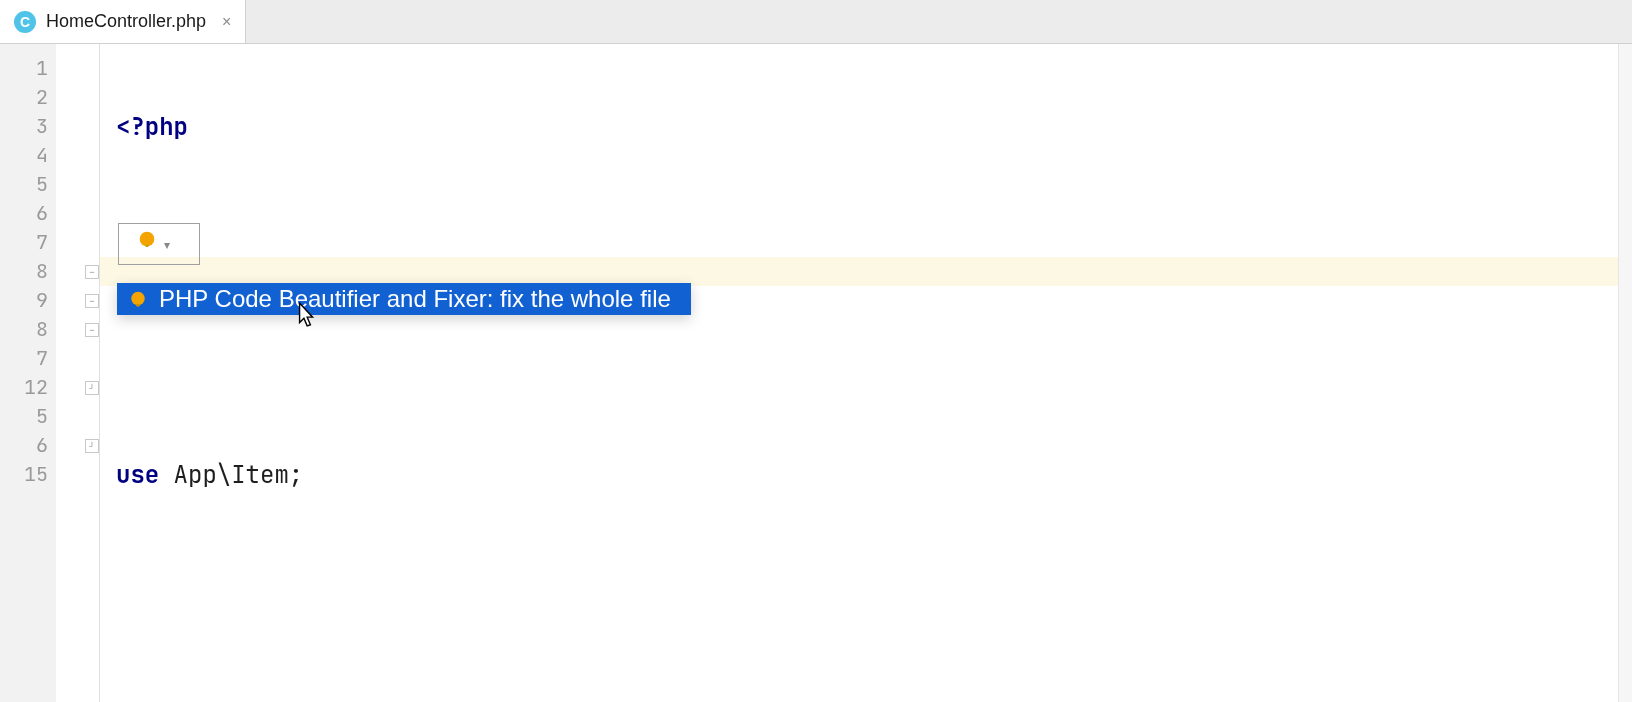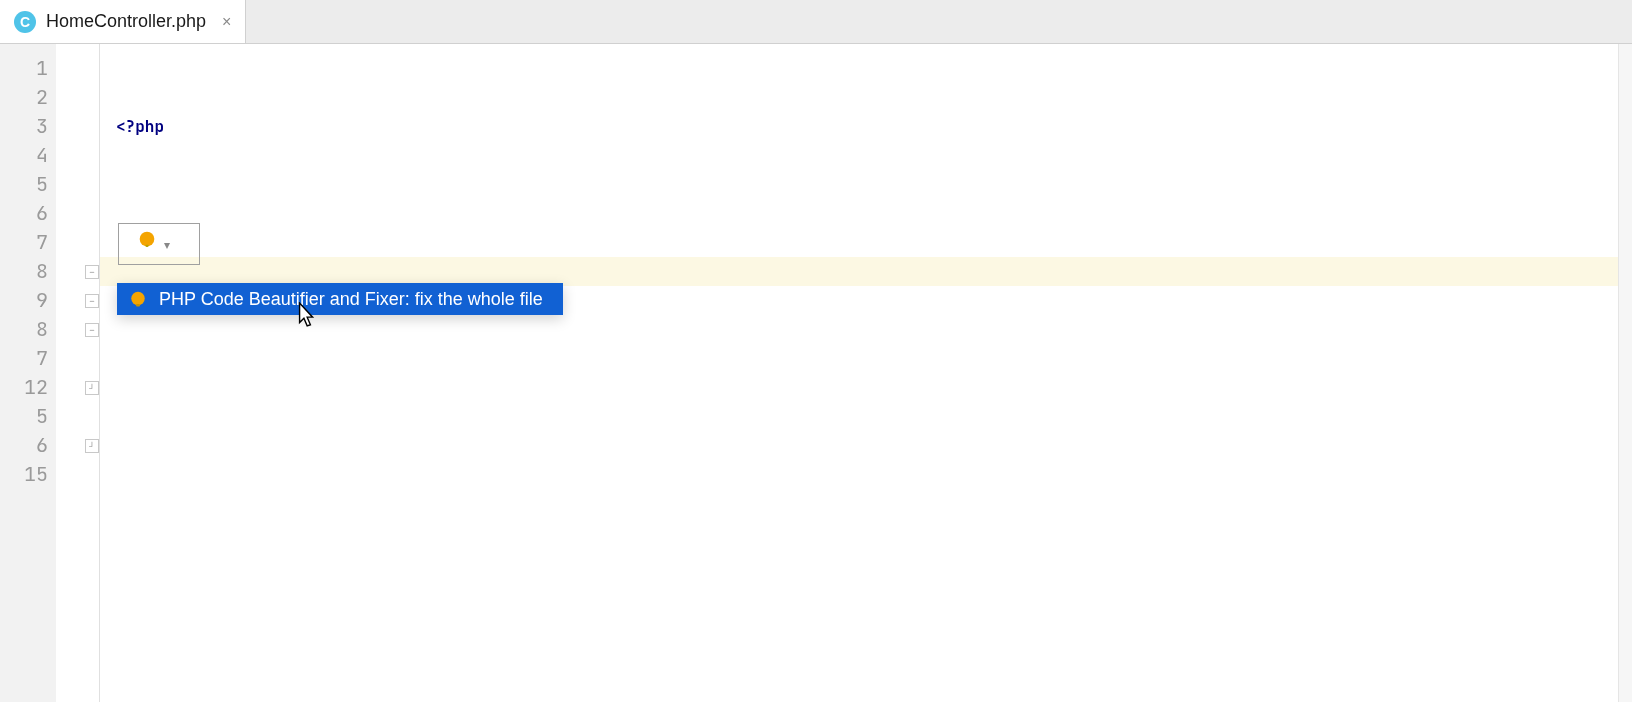--- a/index.html
+++ b/index.html
@@ -85,21 +85,21 @@
     display: flex;
     align-items: center;
     justify-content: center;
     font-size: 9px;
     color: #888;
   }
   .code-area {
     flex: 1;
     padding-top: 10px;
     font-family: "JetBrains Mono","Menlo","Consolas",monospace;
-    font-size: 16px;
+    font-size: 24px;
     line-height: 29px;
     white-space: pre;
     position: relative;
   }
   .code-area .line {
     height: 29px;
     padding-left: 16px;
     position: relative;
   }
   .hl-line {
@@ -142,21 +142,21 @@
     position: absolute;
     left: 117px;
     top: calc(10px + 29px*8 - 3px);
     background: #1161d3;
     color: #ffffff;
     padding: 2px 20px 2px 12px;
     display: flex;
     align-items: center;
     gap: 12px;
     font-family: "Segoe UI", Arial, sans-serif;
-    font-size: 18px;
+    font-size: 24px;
     box-shadow: 0 4px 14px rgba(0,0,0,0.18);
     z-index: 6;
     height: 32px;
   }
   .intention-popup .bulb svg { display:block; }
   .cursor-ptr {
     position: absolute;
     left: 294px;
     top: calc(10px + 29px*8 + 16px);
     z-index: 7;
@@ -211,20 +211,21 @@
     <div class="fold-mark" style="top:calc(10px + 29px*13 + 8px); font-size:8px;">┘</div>
   </div>
 
   <div class="hl-line"></div>
 
   <div class="code-area">
     <div class="line"><span class="tk-kw">&lt;?php</span></div>
     <div class="line"></div>
     <div class="line"><span class="tk-kw">namespace</span><span class="tk-id"> App\Http\Controllers;</span></div>
     <div class="line"></div>
+    <div class="line"><span class="tk-kw">use</span><span class="tk-id"> App\Item;</span></div>
     <div class="line"></div>
     
     
     
     
     
     
     
     
   </div>

